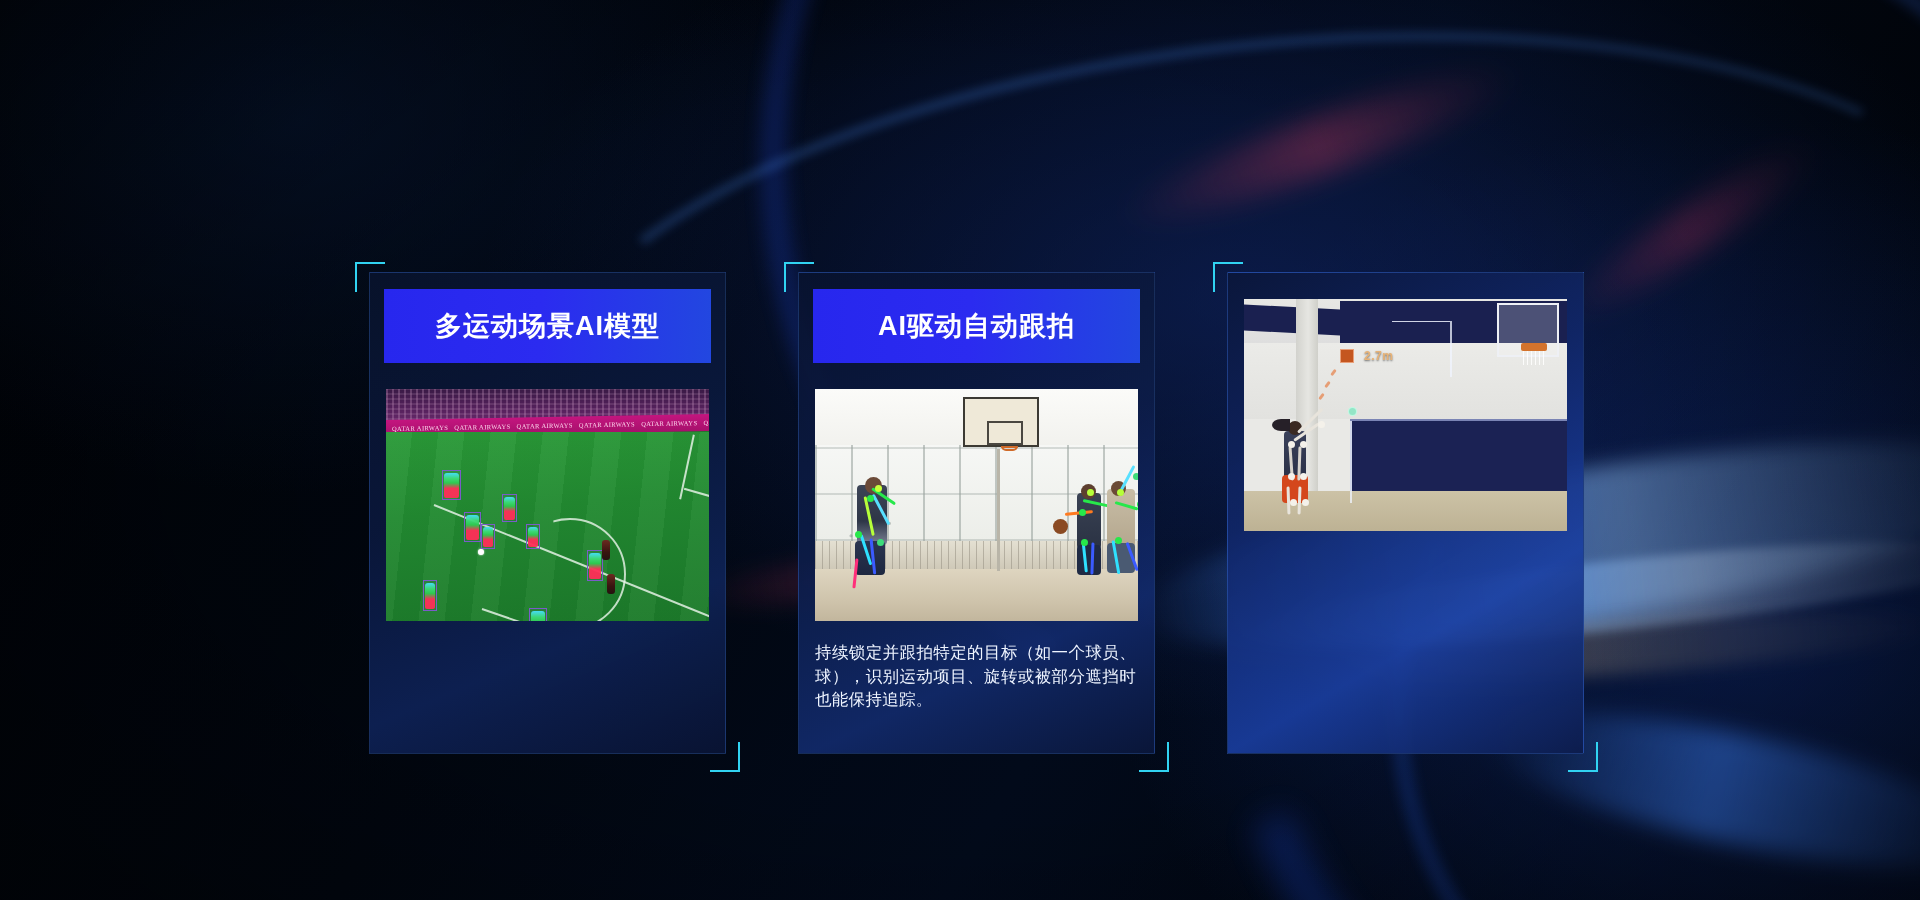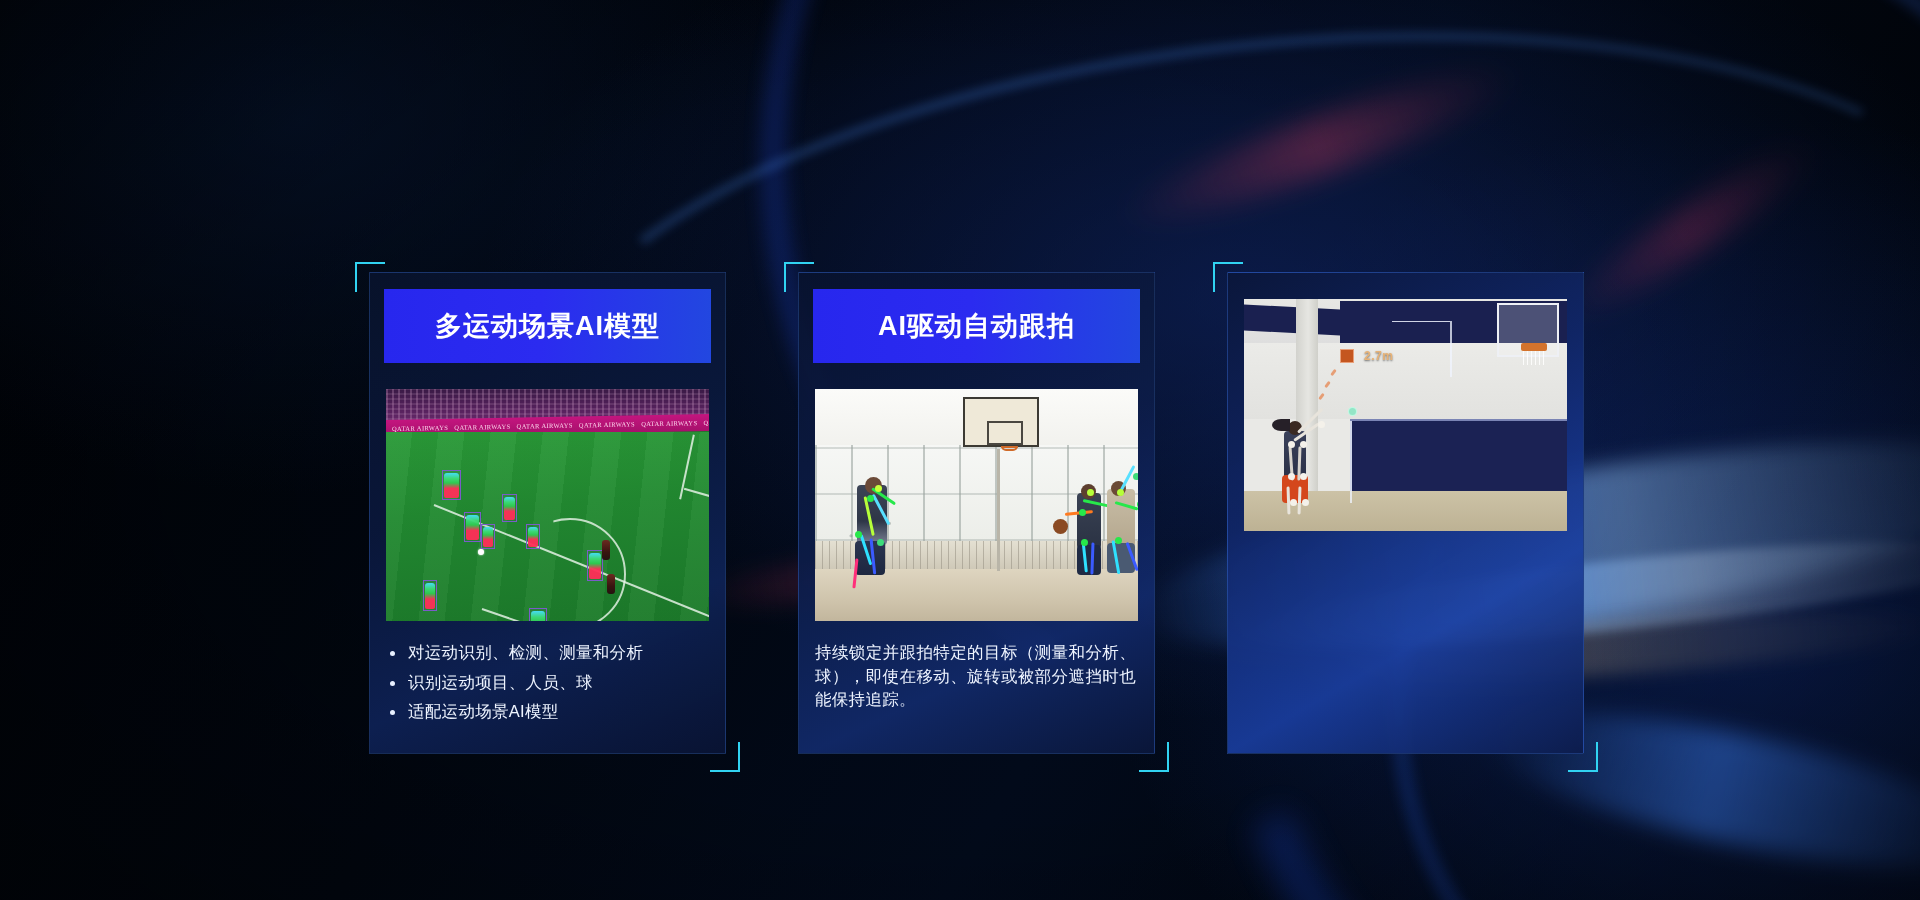--- a/index.html
+++ b/index.html
@@ -543,27 +543,20 @@
               <div class="det" style="left:143px; top:176px; width:18px; height:33px;">
                   <div class="seg"></div>
                 </div>
 
               <div class="opp" style="left:216px; top:108px;"></div>
               <div class="opp" style="left:221px; top:142px;"></div>
             </div>
           </div>
         </div>
 
-        <div class="card-body">
-          <ul class="bullets">
-            <li>对运动识别、检测、测量和分析</li>
-            <li>识别运动项目、人员、球</li>
-            <li>适配运动场景AI模型</li>
-          </ul>
-        </div>
       </div>
     </div>
 
     <div class="card-wrap">
       <div class="corner tl"></div>
       <div class="corner br"></div>
 
       <div class="card c2">
         <div class="card-header">
           <div class="card-title">AI驱动自动跟拍</div>
@@ -616,21 +609,21 @@
             <div class="skel-line" style="left:298px; top:150px; width:34px; background:#2fe0ff; transform:rotate(80deg);"></div>
             <div class="skel-line" style="left:312px; top:152px; width:30px; background:#3b5bff; transform:rotate(70deg);"></div>
             <div class="joint" style="left:318px; top:84px;  background:#3ddc7a;"></div>
             <div class="joint" style="left:302px; top:100px; background:#b6ff3a;"></div>
             <div class="joint" style="left:300px; top:148px; background:#27e84a;"></div>
             <div class="joint" style="left:322px; top:112px; background:#27e84a;"></div>
           </div>
         </div>
 
         <div class="card-body">
-          <div class="para">持续锁定并跟拍特定的目标（测量和分析、球），即使在移动、旋转或被部分遮挡时也能保持追踪。</div>
+          <div class="para">持续锁定并跟拍特定的目标（如一个球员、球），识别运动项目、旋转或被部分遮挡时也能保持追踪。</div>
         </div>
       </div>
     </div>
 
     <div class="card-wrap">
       <div class="corner tl"></div>
       <div class="corner br"></div>
 
       <div class="card c3">
 

